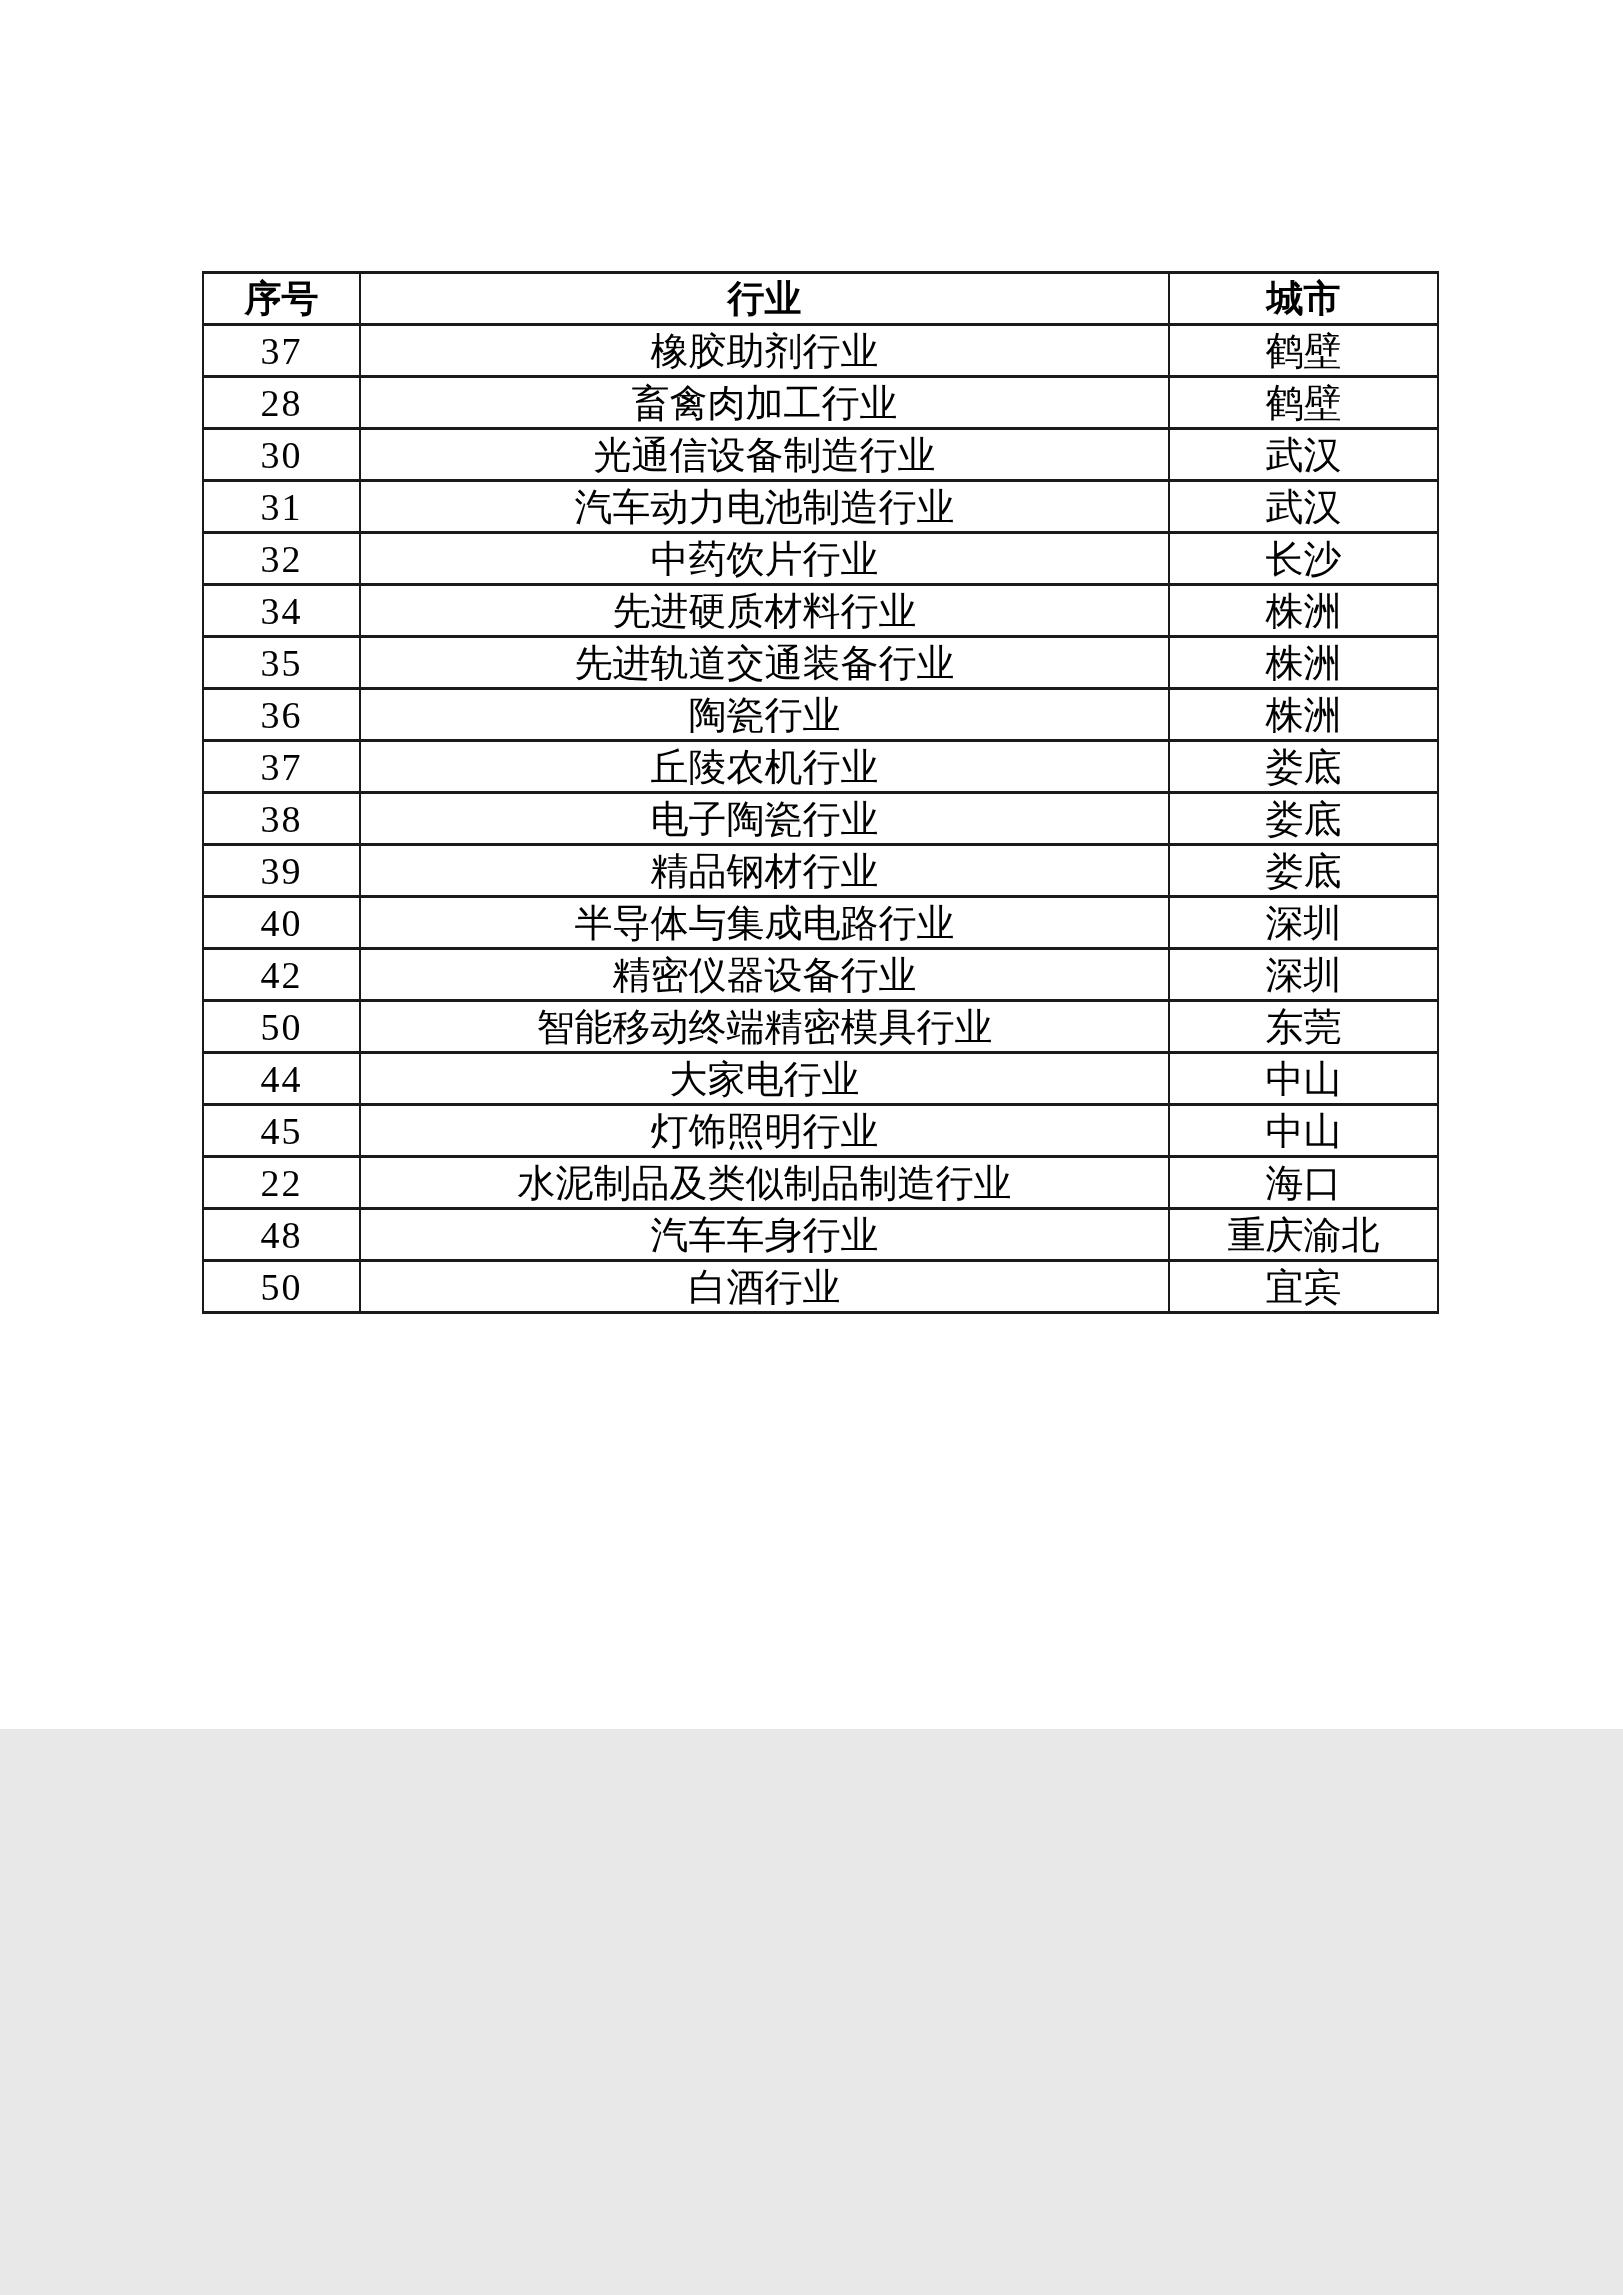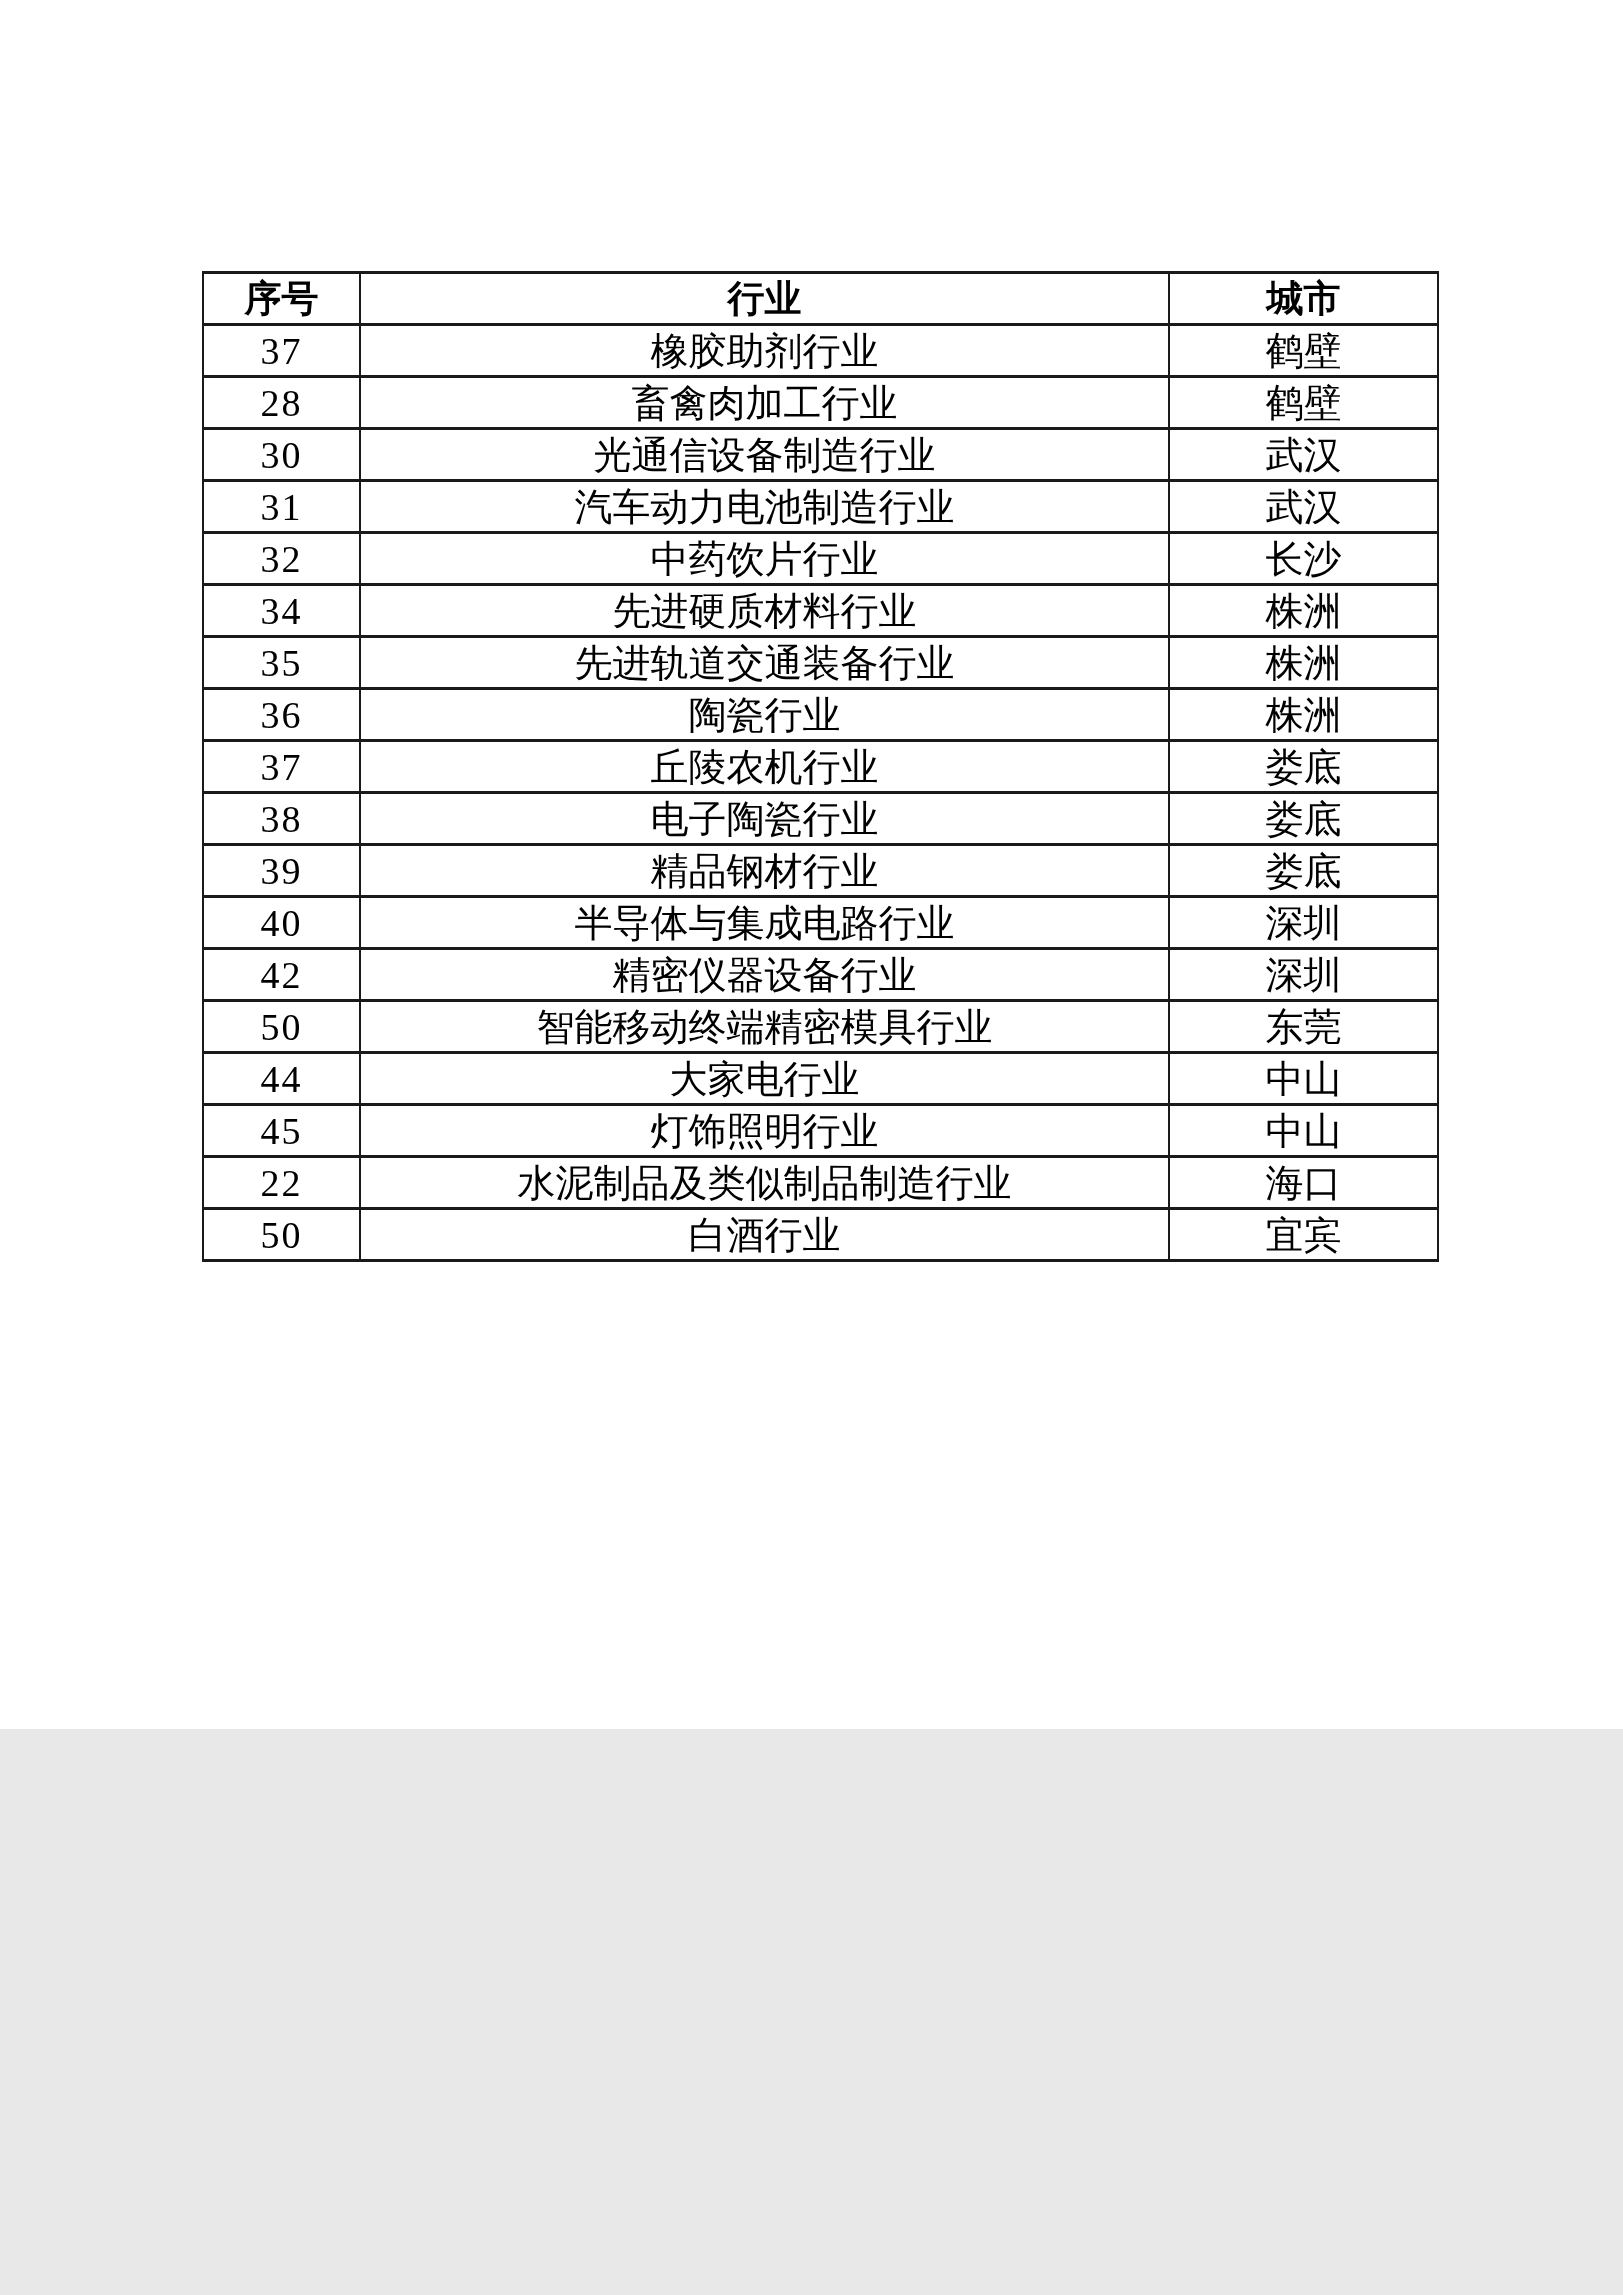--- a/index.html
+++ b/index.html
@@ -161,20 +161,25 @@
     <td class="num-cell">45</td>
     <td class="industry-cell">灯饰照明行业</td>
     <td class="city-cell">中山</td>
   </tr>
         <tr>
     <td class="num-cell">22</td>
     <td class="industry-cell">水泥制品及类似制品制造行业</td>
     <td class="city-cell">海口</td>
   </tr>
         <tr>
+    <td class="num-cell">48</td>
+    <td class="industry-cell">汽车车身行业</td>
+    <td class="city-cell">重庆渝北</td>
+  </tr>
+        <tr>
     <td class="num-cell">50</td>
     <td class="industry-cell">白酒行业</td>
     <td class="city-cell">宜宾</td>
   </tr>
       </tbody>
   </table>
 
   <div class="page-number">4</div>
 
 </div>

